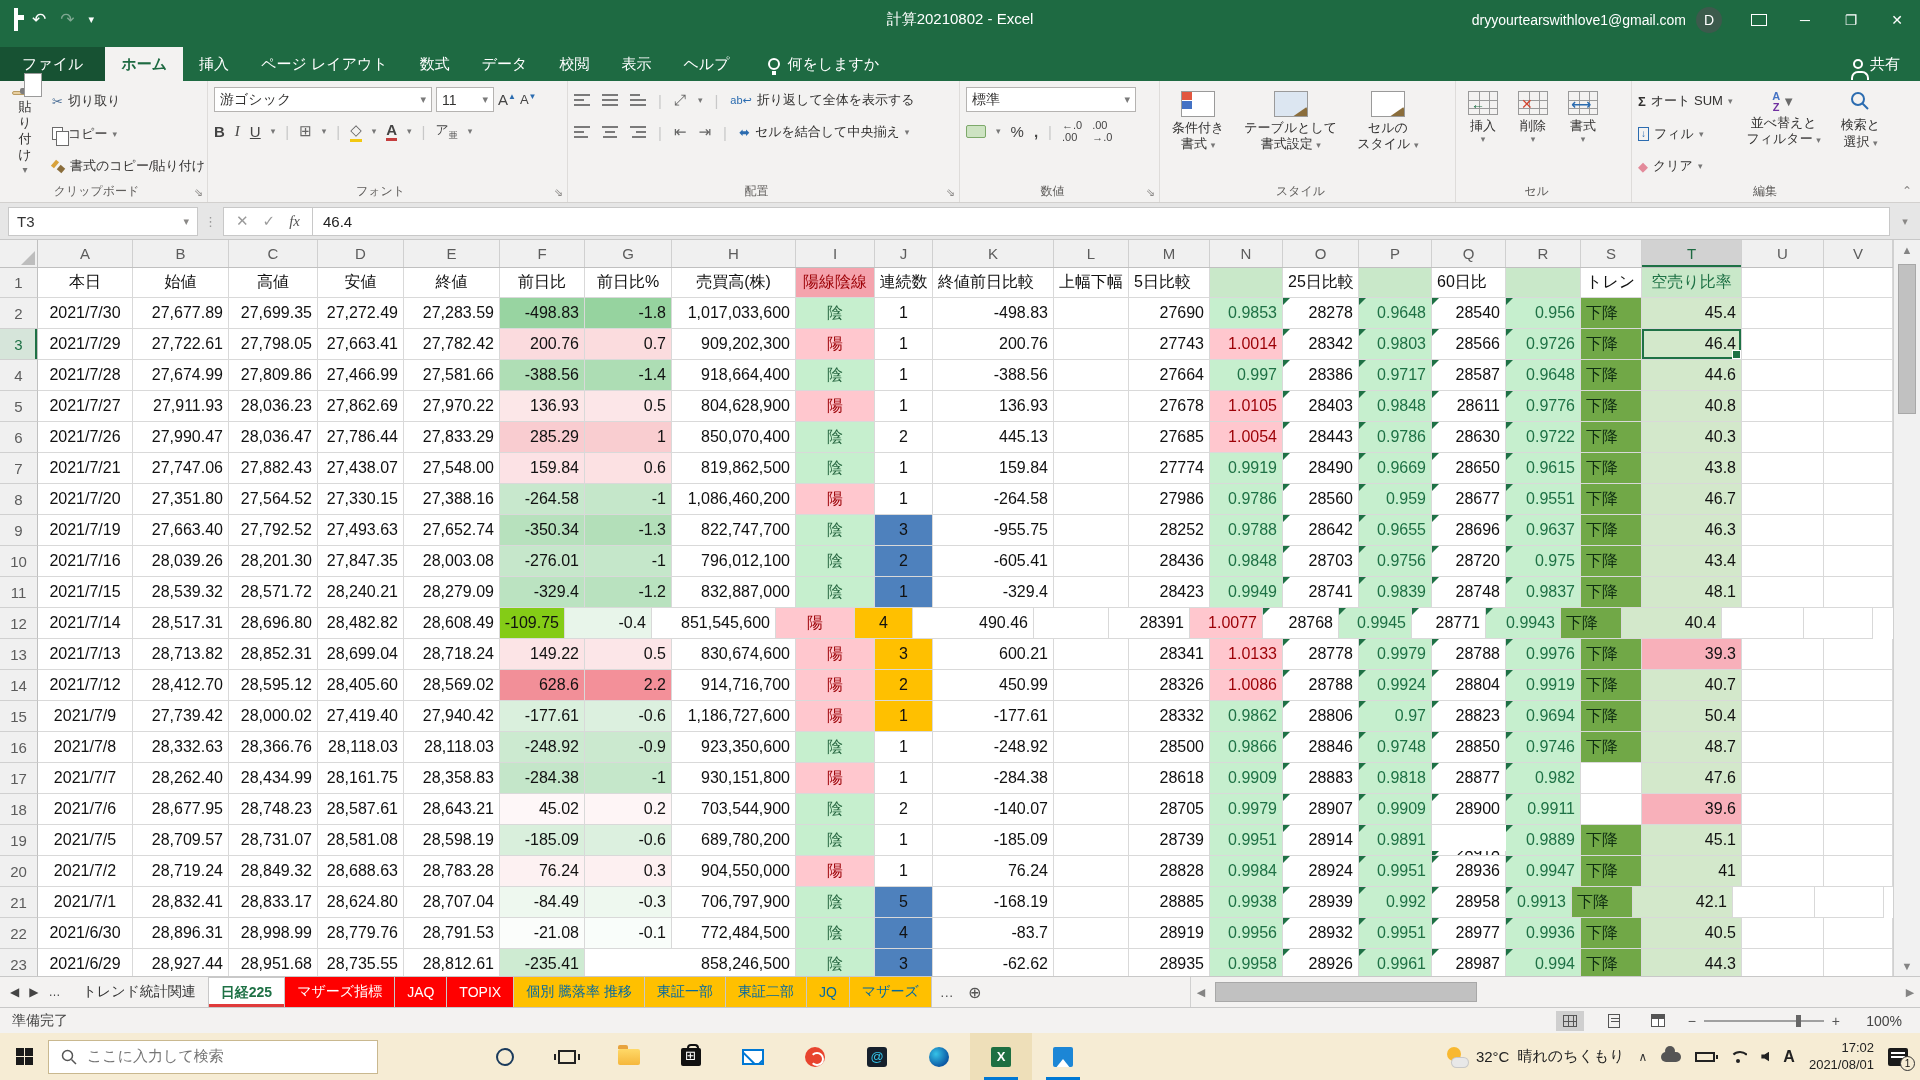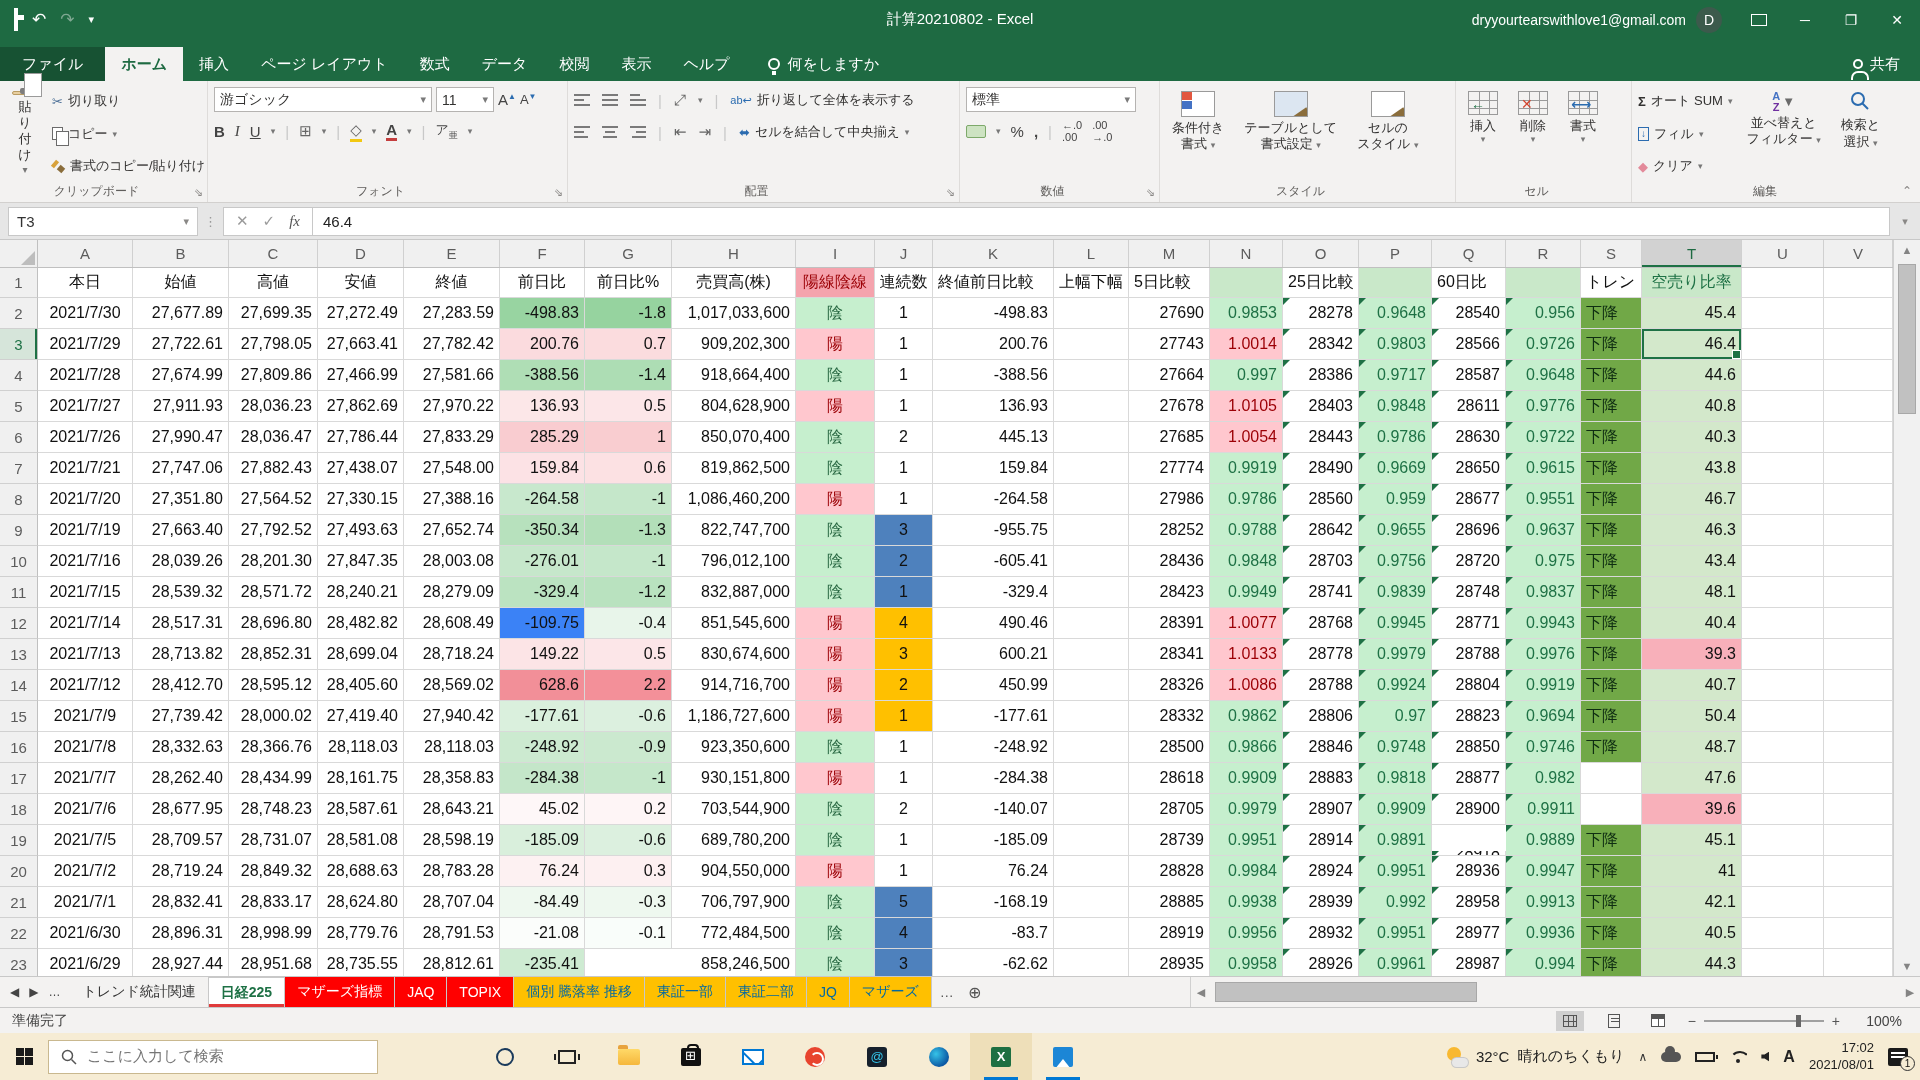--- a/index.html
+++ b/index.html
@@ -784,21 +784,21 @@
           <div class="cell c" style="width: 82px;"></div>
           <div class="cell c" style="width: 69px;"></div>
         </div>
         <div class="gridrow">
           <div class="rownum">12</div>
           <div class="cell c" style="width: 95px;">2021/7/14</div>
           <div class="cell r" style="width: 96px;">28,517.31</div>
           <div class="cell r" style="width: 89px;">28,696.80</div>
           <div class="cell r" style="width: 86px;">28,482.82</div>
           <div class="cell r" style="width: 96px;">28,608.49</div>
-          <div class="cell r" style="width: 85px; background: #3b82f6;">-109.75</div>
+          <div class="cell r" style="width: 65px; background: #84cc16;">-109.75</div>
           <div class="cell r" style="width: 87px; background: rgb(232, 245, 234);">-0.4</div>
           <div class="cell r" style="width: 124px;">851,545,600</div>
           <div class="cell c candle-up" style="width: 79px;">陽</div>
           <div class="cell c streak-gold" style="width: 58px;">4</div>
           <div class="cell r" style="width: 121px;">490.46</div>
           <div class="cell r" style="width: 75px;"></div>
           <div class="cell r" style="width: 81px;">28391</div>
           <div class="cell r ratio-up" style="width: 73px;">1.0077</div>
           <div class="cell r tri" style="width: 76px;">28768</div>
           <div class="cell r ratio-down tri" style="width: 73px;">0.9945</div>
@@ -1021,21 +1021,21 @@
           <div class="cell r" style="width: 124px;">706,797,900</div>
           <div class="cell c candle-down" style="width: 79px;">陰</div>
           <div class="cell c streak-blue" style="width: 58px;">5</div>
           <div class="cell r" style="width: 121px;">-168.19</div>
           <div class="cell r" style="width: 75px;"></div>
           <div class="cell r" style="width: 81px;">28885</div>
           <div class="cell r ratio-down" style="width: 73px;">0.9938</div>
           <div class="cell r tri" style="width: 76px;">28939</div>
           <div class="cell r ratio-down tri" style="width: 73px;">0.992</div>
           <div class="cell r tri" style="width: 74px;">28958</div>
-          <div class="cell r ratio-down tri" style="width: 75px;">0.9913</div>
+          <div class="cell r ratio-down tri" style="width: 66px;">0.9913</div>
           <div class="cell l trend-on" style="width: 61px;">下降</div>
           <div class="cell r sr-ok" style="width: 100px;">42.1</div>
           <div class="cell c" style="width: 82px;"></div>
           <div class="cell c" style="width: 69px;"></div>
         </div>
         <div class="gridrow">
           <div class="rownum">22</div>
           <div class="cell c" style="width: 95px;">2021/6/30</div>
           <div class="cell r" style="width: 96px;">28,896.31</div>
           <div class="cell r" style="width: 89px;">28,998.99</div>

